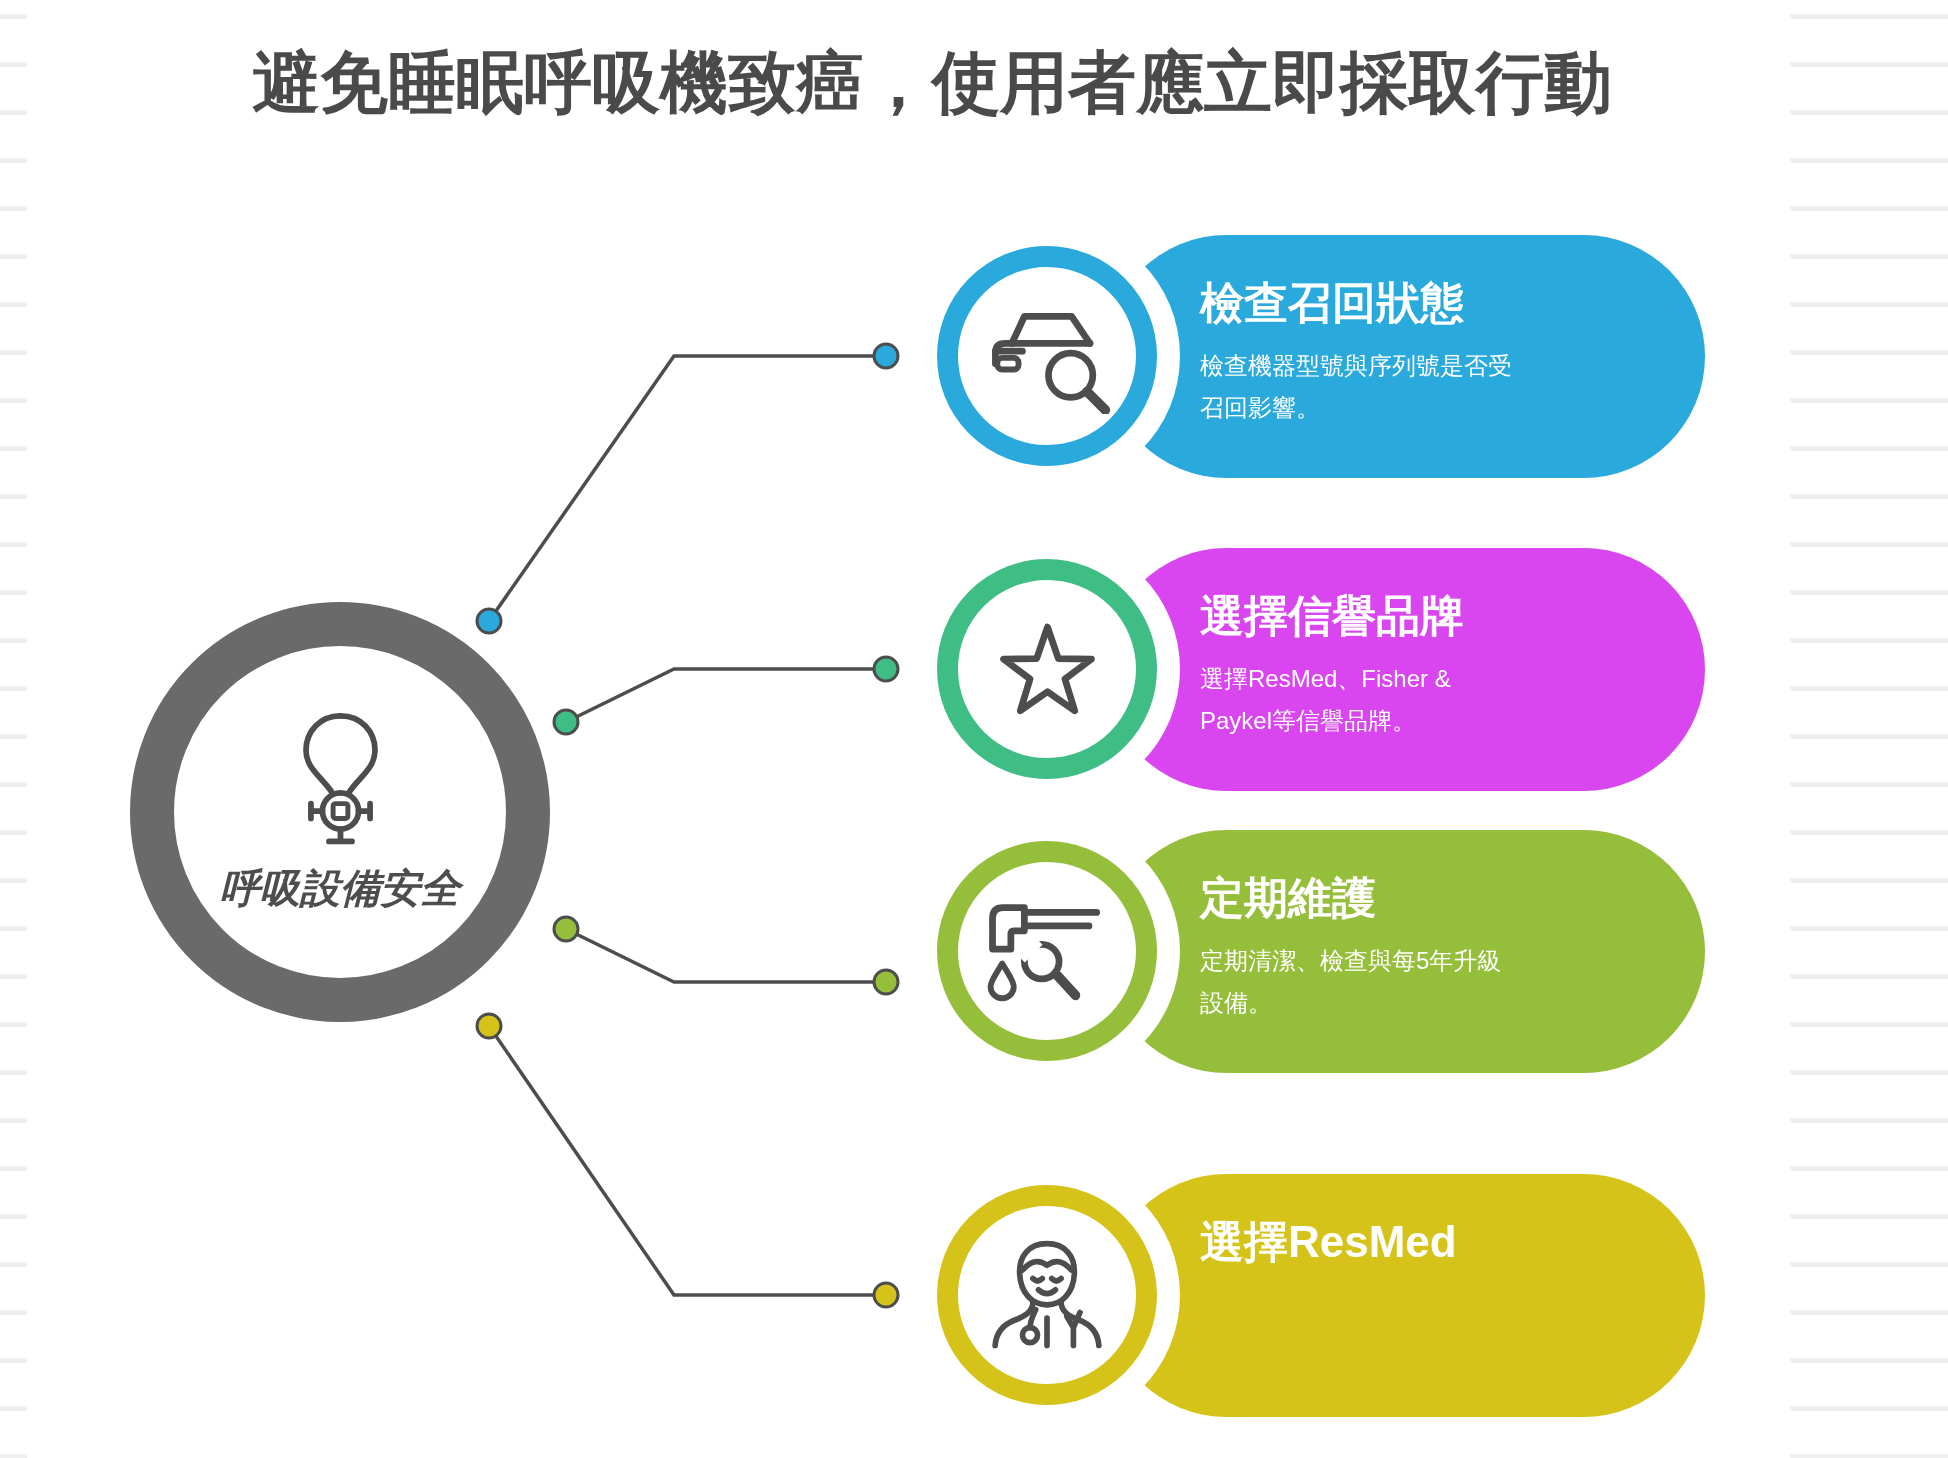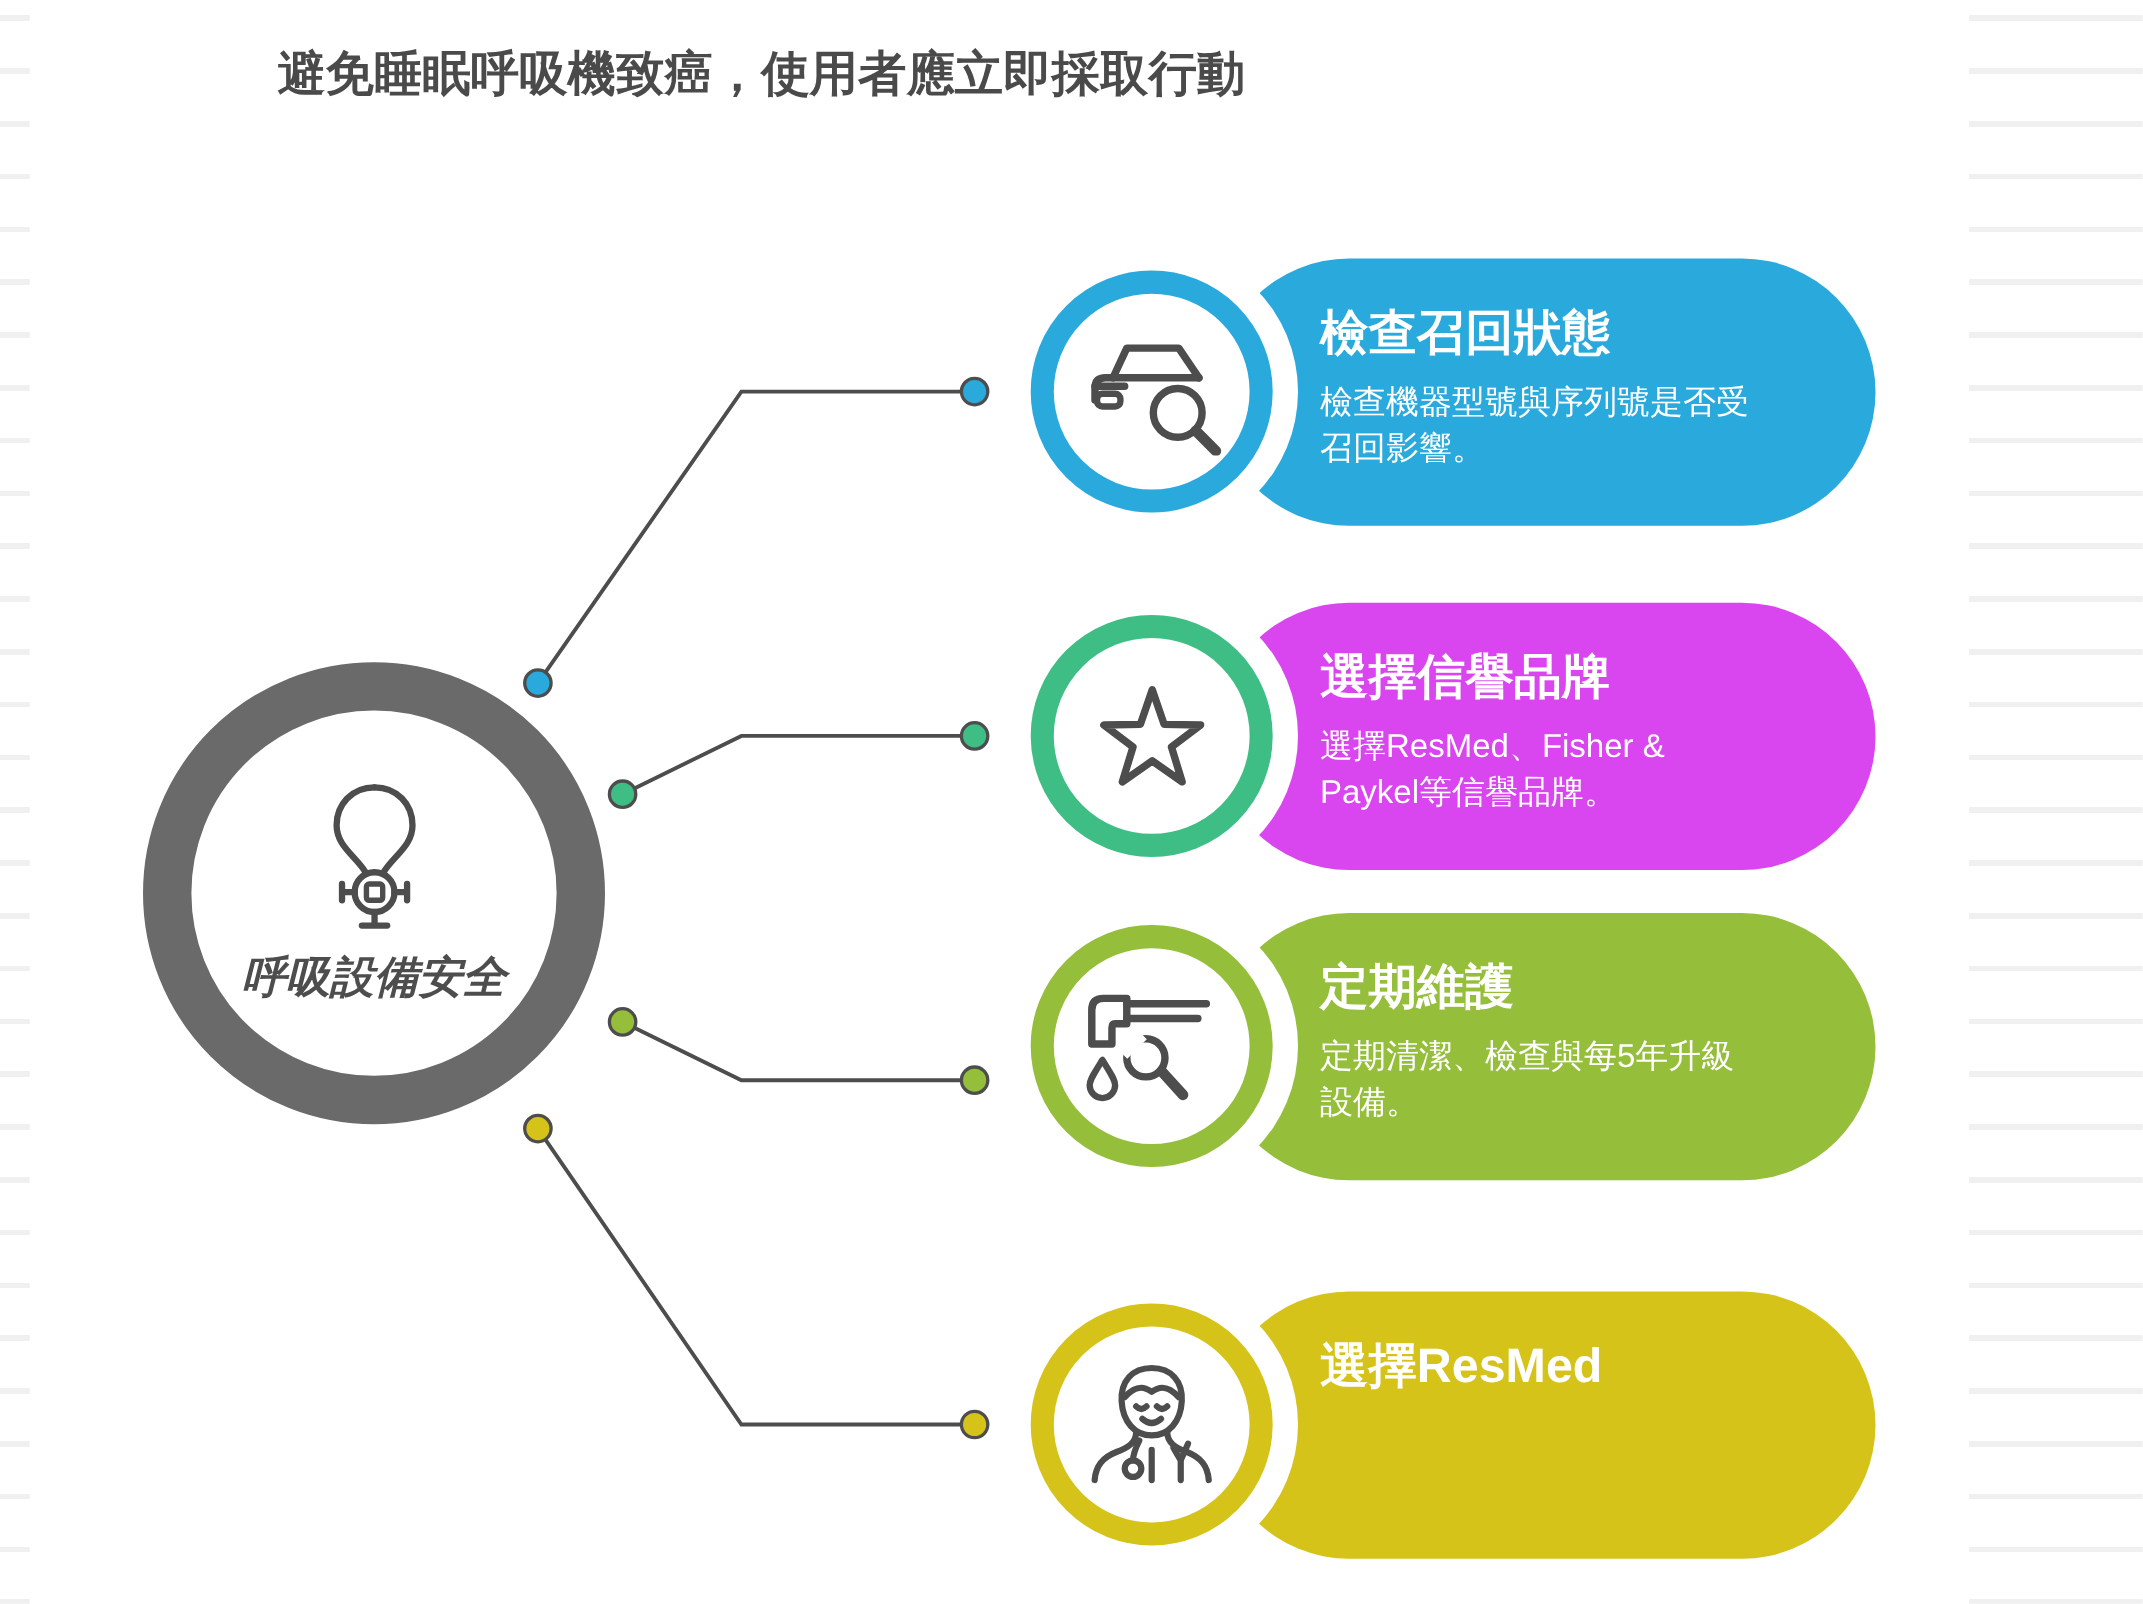--- a/index.html
+++ b/index.html
@@ -11,21 +11,21 @@
   
   .ruled{
     position:absolute;top:-34px;bottom:-10px;
     background:repeating-linear-gradient(180deg,#f0f0f0 0 5px,#ffffff 5px 48px);
   }
   .ruled-left{left:0;width:27px;}
   .ruled-right{left:1790px;right:0;}
 
   .main-title{
     position:absolute;left:252px;top:38px;
-    font-size:44px;font-weight:bold;color:#4a4a4a;
+    font-size:68px;font-weight:bold;color:#4a4a4a;
     white-space:nowrap;letter-spacing:0;
   }
 
   #connectors{position:absolute;left:0;top:0;}
   #connectors polyline{fill:none;stroke:#4d4d4d;stroke-width:3.5;}
   #connectors circle.dot{stroke:#4d4d4d;stroke-width:3;}
 
   .hub{
     position:absolute;left:130px;top:602px;
     width:332px;height:332px;border:44px solid #6a6a6a;border-radius:50%;
@@ -48,21 +48,21 @@
     background:#ffffff;border-radius:50%;
     display:flex;align-items:center;justify-content:center;
   }
   .ring{
     width:178px;height:178px;border:21px solid #999;border-radius:50%;
     background:#ffffff;display:flex;align-items:center;justify-content:center;
   }
 
   .card-text{position:absolute;left:95px;top:44px;width:430px;color:#ffffff;}
   .card-title{font-size:44px;font-weight:bold;line-height:48px;margin:0 0 18px 0;}
-  .card-body{font-size:30px;line-height:42px;white-space:pre-line;}
+  .card-body{font-size:24px;line-height:42px;white-space:pre-line;}
 
   svg.icon{stroke:#4d4d4d;fill:none;stroke-width:7;stroke-linecap:round;stroke-linejoin:round;}
   svg.icon .thick{stroke-width:10;}
   svg.icon .thin{stroke-width:6;}
   svg.icon .erase{fill:#ffffff;stroke:none;}
 </style>
 </head>
 <body>
 
 <div class="ruled ruled-left"></div>

